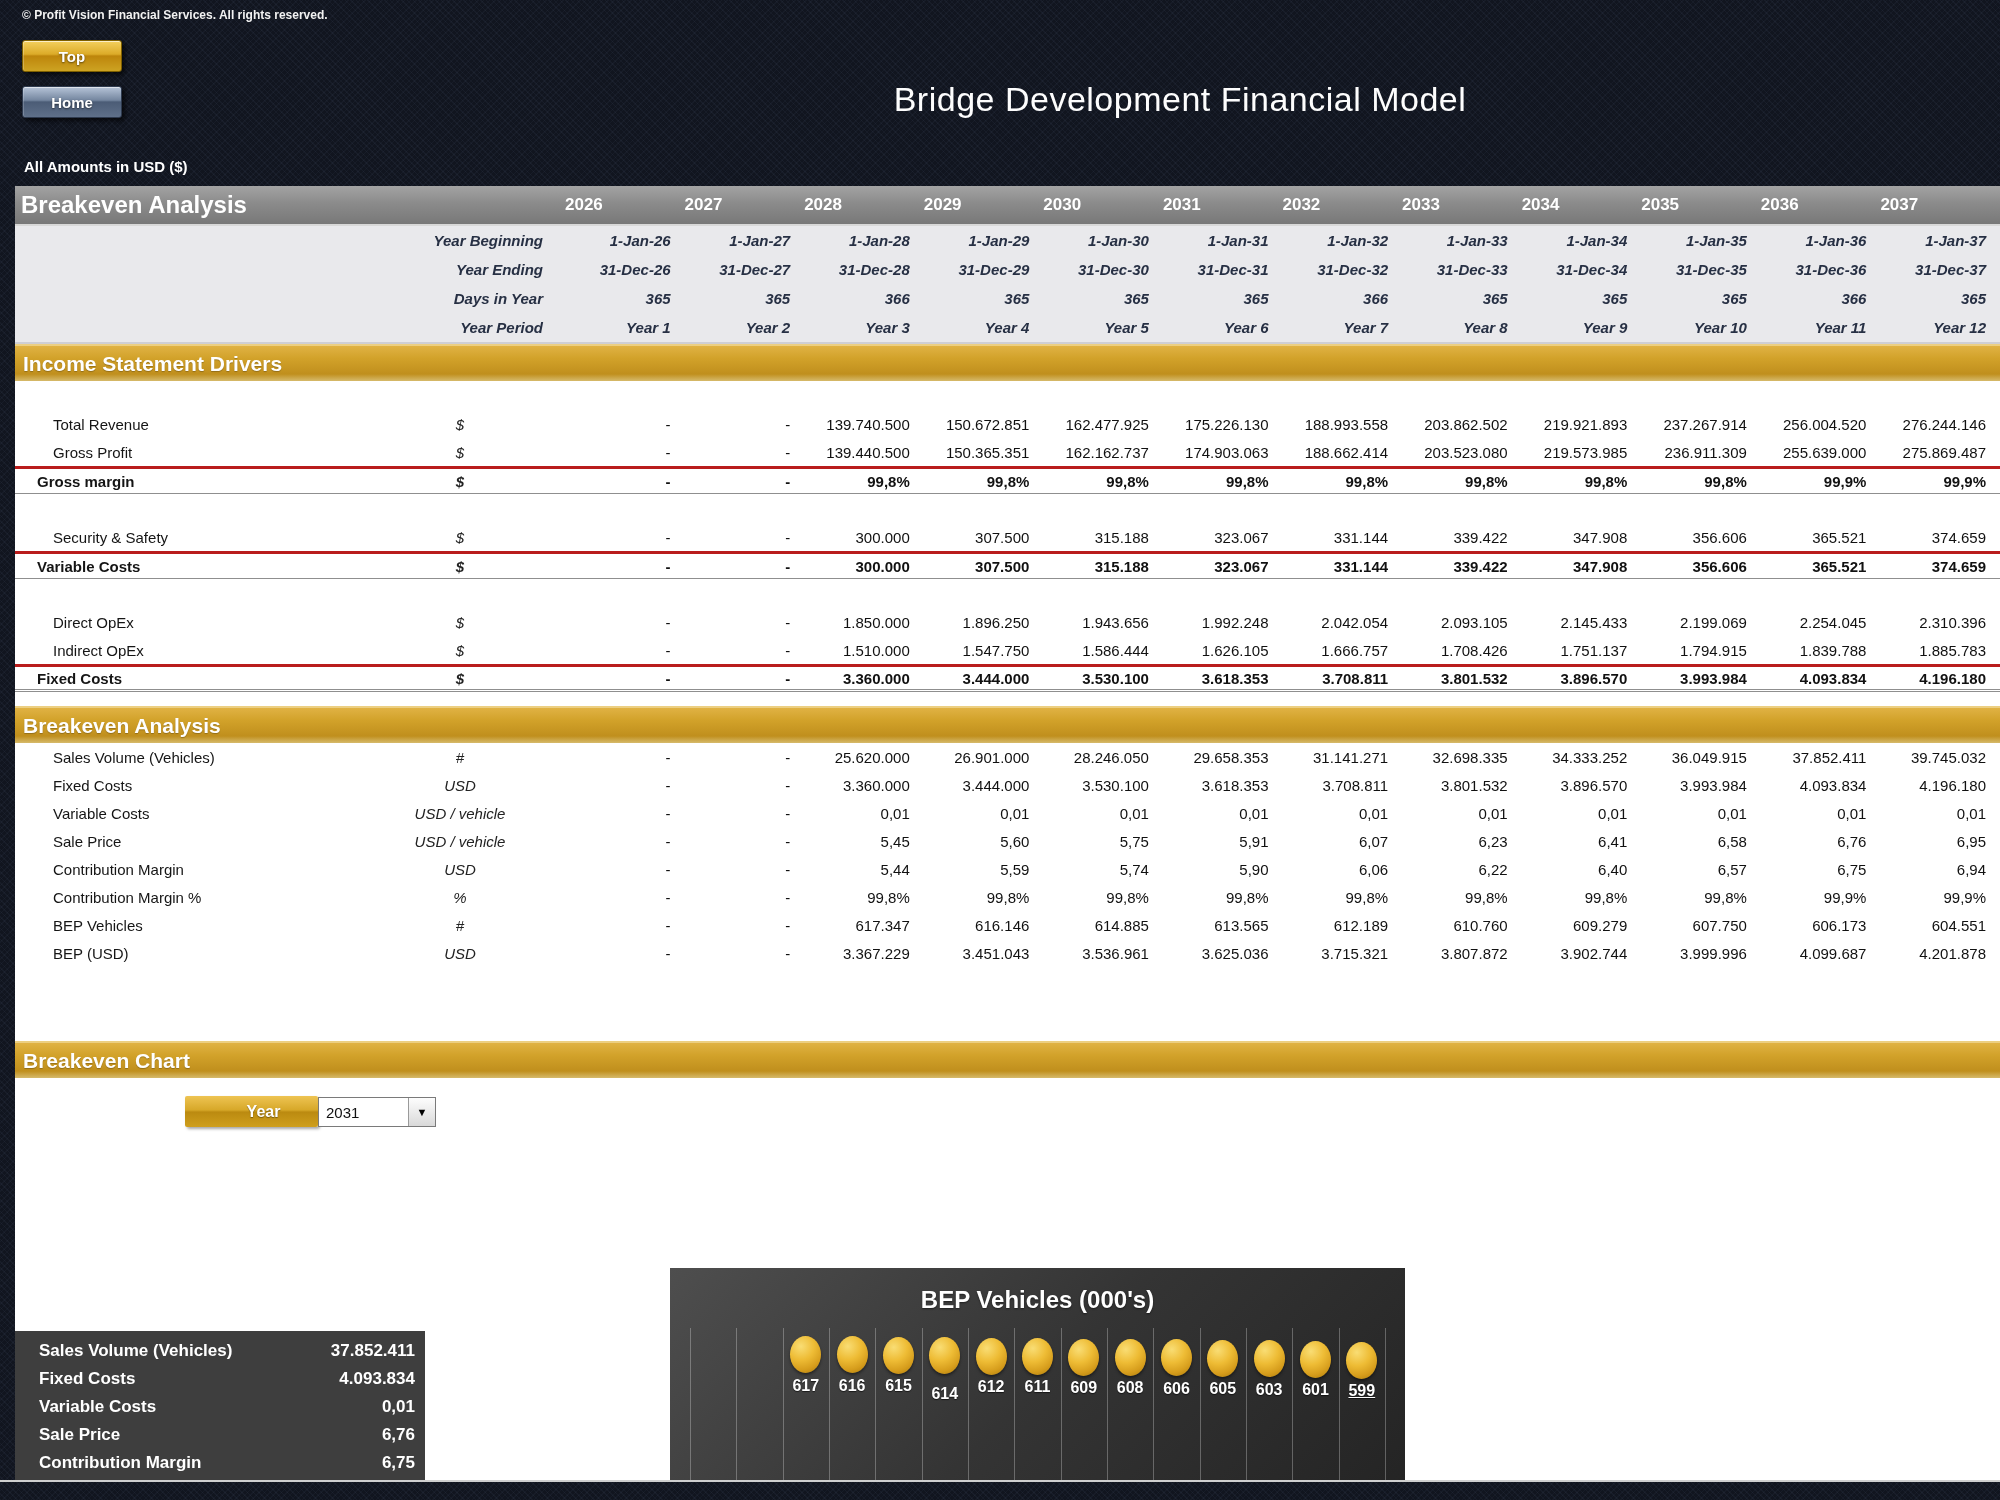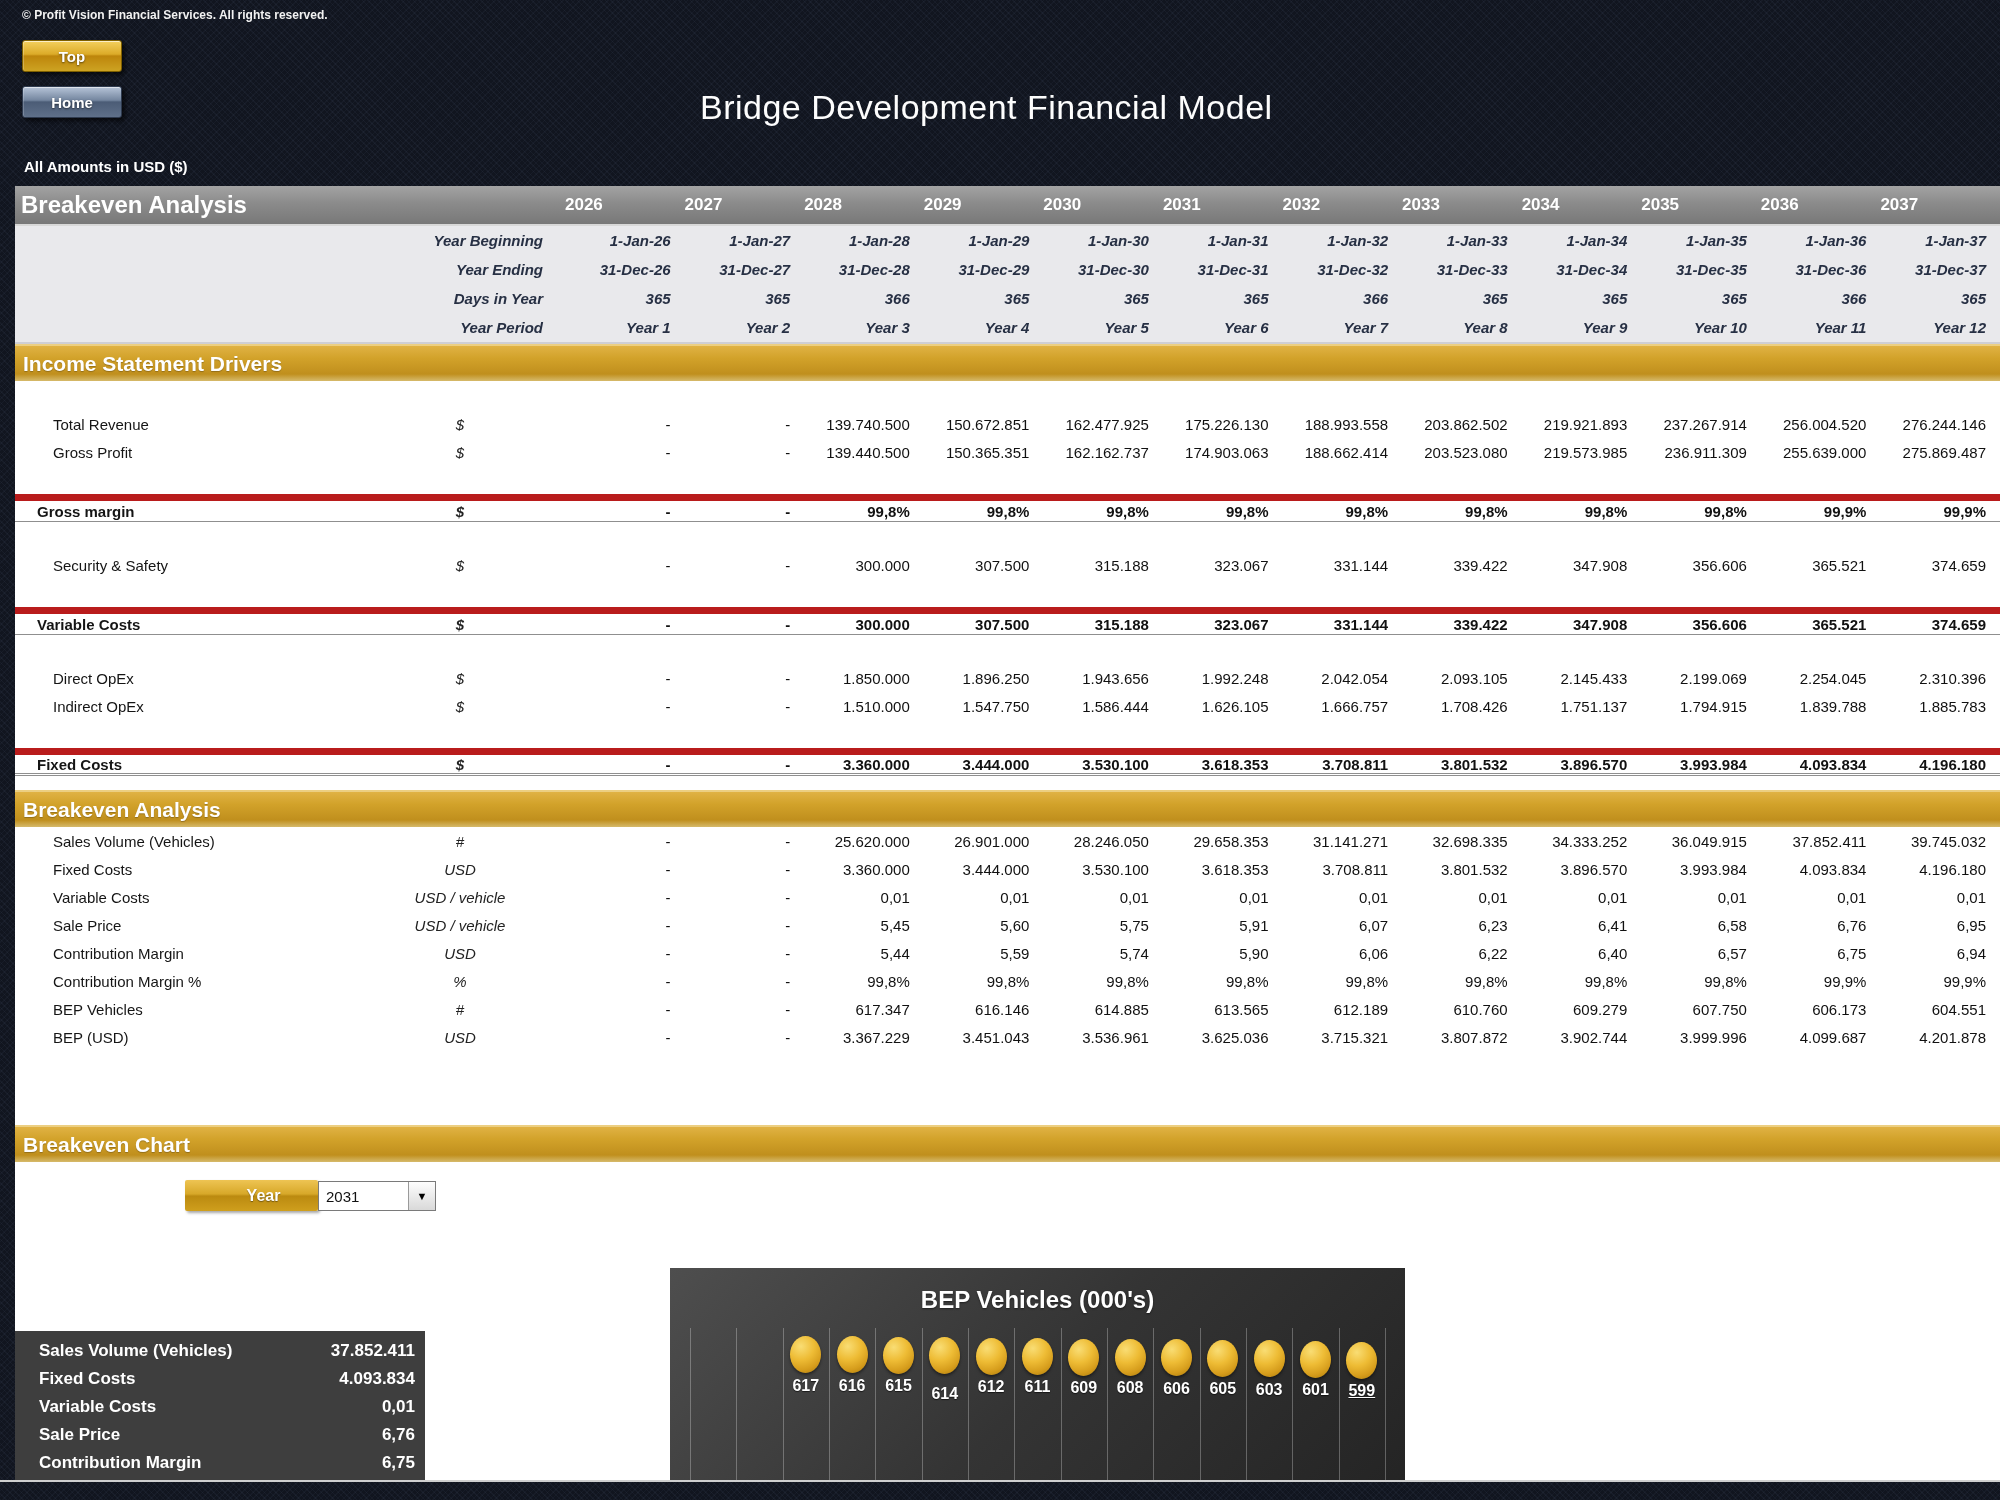--- a/index.html
+++ b/index.html
@@ -30,22 +30,22 @@
     border:1px solid #7e6000;
     box-shadow:inset 0 1px 0 rgba(255,255,255,.65), inset 1px 0 0 rgba(255,255,255,.25), 3px 3px 4px rgba(0,0,0,.6);
   }
   .btn-home {
     top:86px;
     background:linear-gradient(180deg,#b6c4d8 0%,#74869f 44%,#4b5c76 50%,#5f7089 100%);
     border:1px solid #2e3a4e;
     box-shadow:inset 0 1px 0 rgba(255,255,255,.55), inset 1px 0 0 rgba(255,255,255,.2), 3px 3px 4px rgba(0,0,0,.6);
   }
   .main-title {
-    position:absolute; top:88px; left:700px; width:960px;
-    color:#fdfdfd; font-size:34px; font-weight:400; letter-spacing:.5px;
+    position:absolute; top:80px; left:700px; width:960px;
+    text-align:center; color:#fdfdfd; font-size:34px; font-weight:400; letter-spacing:.5px;
   }
   .amounts-note {
     position:absolute; left:24px; top:158px;
     color:#ffffff; font-size:15px; font-weight:bold;
   }
   
   .sheet {
     position:absolute; left:15px; top:186px; right:0; bottom:20px;
     background:#ffffff;
   }
@@ -82,21 +82,21 @@
     border-top:2px solid #eccf82;
   }
   .band-gold .band-title {
     color:#fff; font-size:21px; font-weight:bold; padding-left:8px; text-shadow:0 1px 1px rgba(0,0,0,.25);
   }
   .row.body { height:28px; font-size:15px; }
   .row.body.spacer { height:29px; }
   .row.body .lbl { padding-left:38px; color:#151515; white-space:nowrap; }
   .row.body .unit { text-align:center; font-style:italic; color:#222; }
   .row.body .cell { text-align:right; padding-right:14px; color:#111; }
-  .row.body.subtotal { font-weight:bold; border-top:7px solid #b91c1c; border-bottom:1px solid #8f8f8f;margin-top:28px; }
+  .row.body.subtotal { font-weight:bold; border-top:3px solid #b91c1c; border-bottom:1px solid #8f8f8f; }
   .row.body.subtotal .lbl { padding-left:22px; }
   .row.body.subtotal.dbl { border-bottom:3px double #8f8f8f; }
   .gap14 { height:14px; } .gap60 { height:60px; }
   
   .selector-row { position:relative; height:72px; }
   .year-btn {
     position:absolute; left:170px; top:18px; width:133px; height:31px;
     display:flex; align-items:center; justify-content:center;
     background:linear-gradient(180deg,#eec453 0%,#d7a829 45%,#bb8a10 52%,#cf9f1d 100%);
     color:#fff; font-size:16px; font-weight:bold; text-shadow:0 1px 1px rgba(0,0,0,.4);

